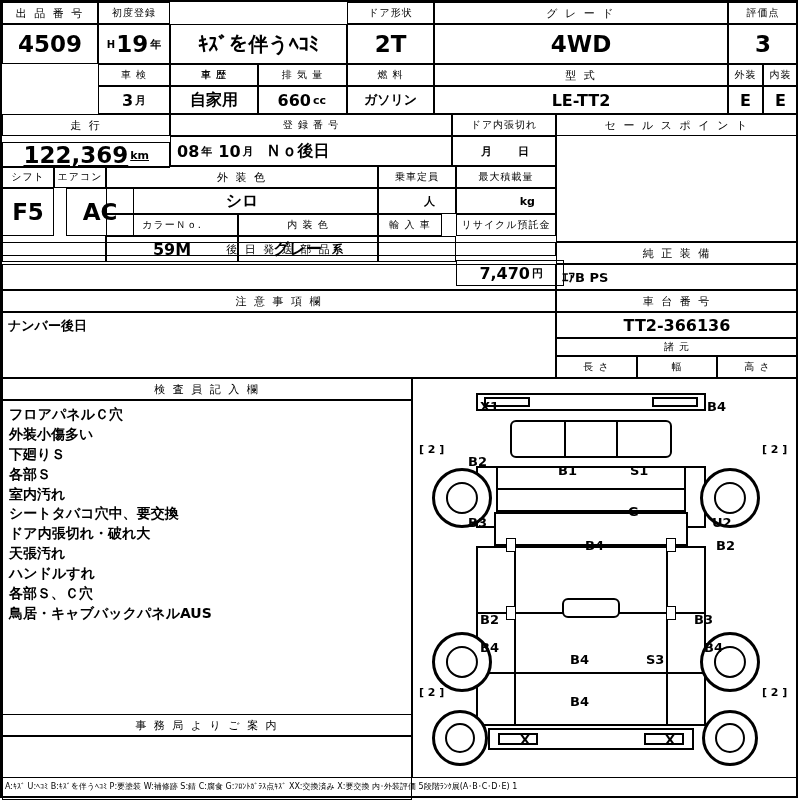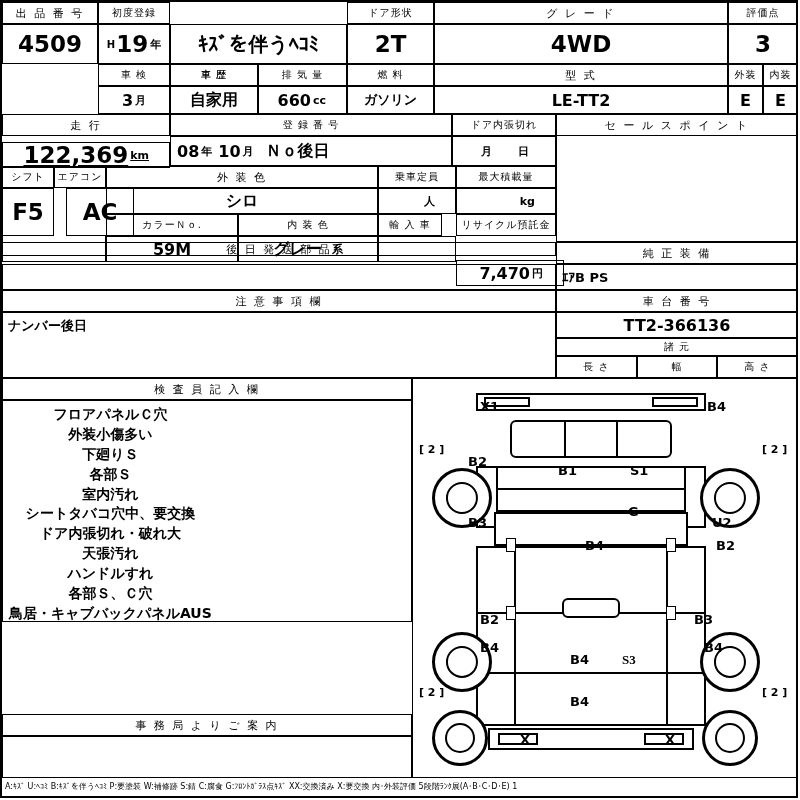--- a/index.html
+++ b/index.html
@@ -184,21 +184,21 @@
   <div class="cell val-s left" style="left:0;top:310px;width:554px;height:66px;align-items:flex-start;padding-top:4px;">ナンバー後日</div>
 
   <div class="cell lbl" style="left:554px;top:288px;width:242px;height:22px;">車 台 番 号</div>
   <div class="cell val-m" style="left:554px;top:310px;width:242px;height:26px;">TT2-366136</div>
   <div class="cell lbl-s" style="left:554px;top:336px;width:242px;height:18px;">諸  元</div>
   <div class="cell lbl-s" style="left:554px;top:354px;width:81px;height:22px;">長 さ</div>
   <div class="cell lbl-s" style="left:635px;top:354px;width:80px;height:22px;">幅</div>
   <div class="cell lbl-s" style="left:715px;top:354px;width:81px;height:22px;">高 さ</div>
 
   <div class="cell lbl" style="left:0;top:376px;width:410px;height:22px;">検 査 員 記 入 欄</div>
-  <div class="cell notes" style="left:0;top:398px;width:410px;height:222px;text-align:center;">フロアパネルＣ穴
+  <div class="cell notes" style="left:0;top:398px;width:410px;height:400px;">フロアパネルＣ穴
 外装小傷多い
 下廻りＳ
 各部Ｓ
 室内汚れ
 シートタバコ穴中、要交換
 ドア内張切れ・破れ大
 天張汚れ
 ハンドルすれ
 各部Ｓ、Ｃ穴
 鳥居・キャブバックパネルAUS</div>
@@ -260,21 +260,21 @@
   <div class="mark" style="left:466px;top:513px;">B3</div>
   <div class="mark" style="left:626px;top:502px;">G</div>
   <div class="mark" style="left:710px;top:513px;">U2</div>
   <div class="mark" style="left:583px;top:536px;">B4</div>
   <div class="mark" style="left:714px;top:536px;">B2</div>
   <div class="mark" style="left:478px;top:610px;">B2</div>
   <div class="mark" style="left:692px;top:610px;">B3</div>
   <div class="mark" style="left:478px;top:638px;">B4</div>
   <div class="mark" style="left:702px;top:638px;">B4</div>
   <div class="mark" style="left:568px;top:650px;">B4</div>
-  <div class="mark" style="left:620px;top:650px;font-family:Liberation Serif, serif;">S3</div>
+  <div class="mark" style="left:644px;top:650px;">S3</div>
   <div class="mark-s" style="left:417px;top:684px;">[ 2 ]</div>
   <div class="mark-s" style="left:760px;top:684px;">[ 2 ]</div>
   <div class="mark" style="left:568px;top:692px;">B4</div>
   <div class="mark" style="left:518px;top:730px;">X</div>
   <div class="mark" style="left:663px;top:730px;">X</div>
 
   <div class="footer">A:ｷｽﾞ  U:ﾍｺﾐ  B:ｷｽﾞを伴うﾍｺﾐ  P:要塗装  W:補修跡  S:錆  C:腐食  G:ﾌﾛﾝﾄｶﾞﾗｽ点ｷｽﾞ  XX:交換済み  X:要交換  内･外装評価  5段階ﾗﾝｸ展(A･B･C･D･E)  1</div>
 
 </div>
 

